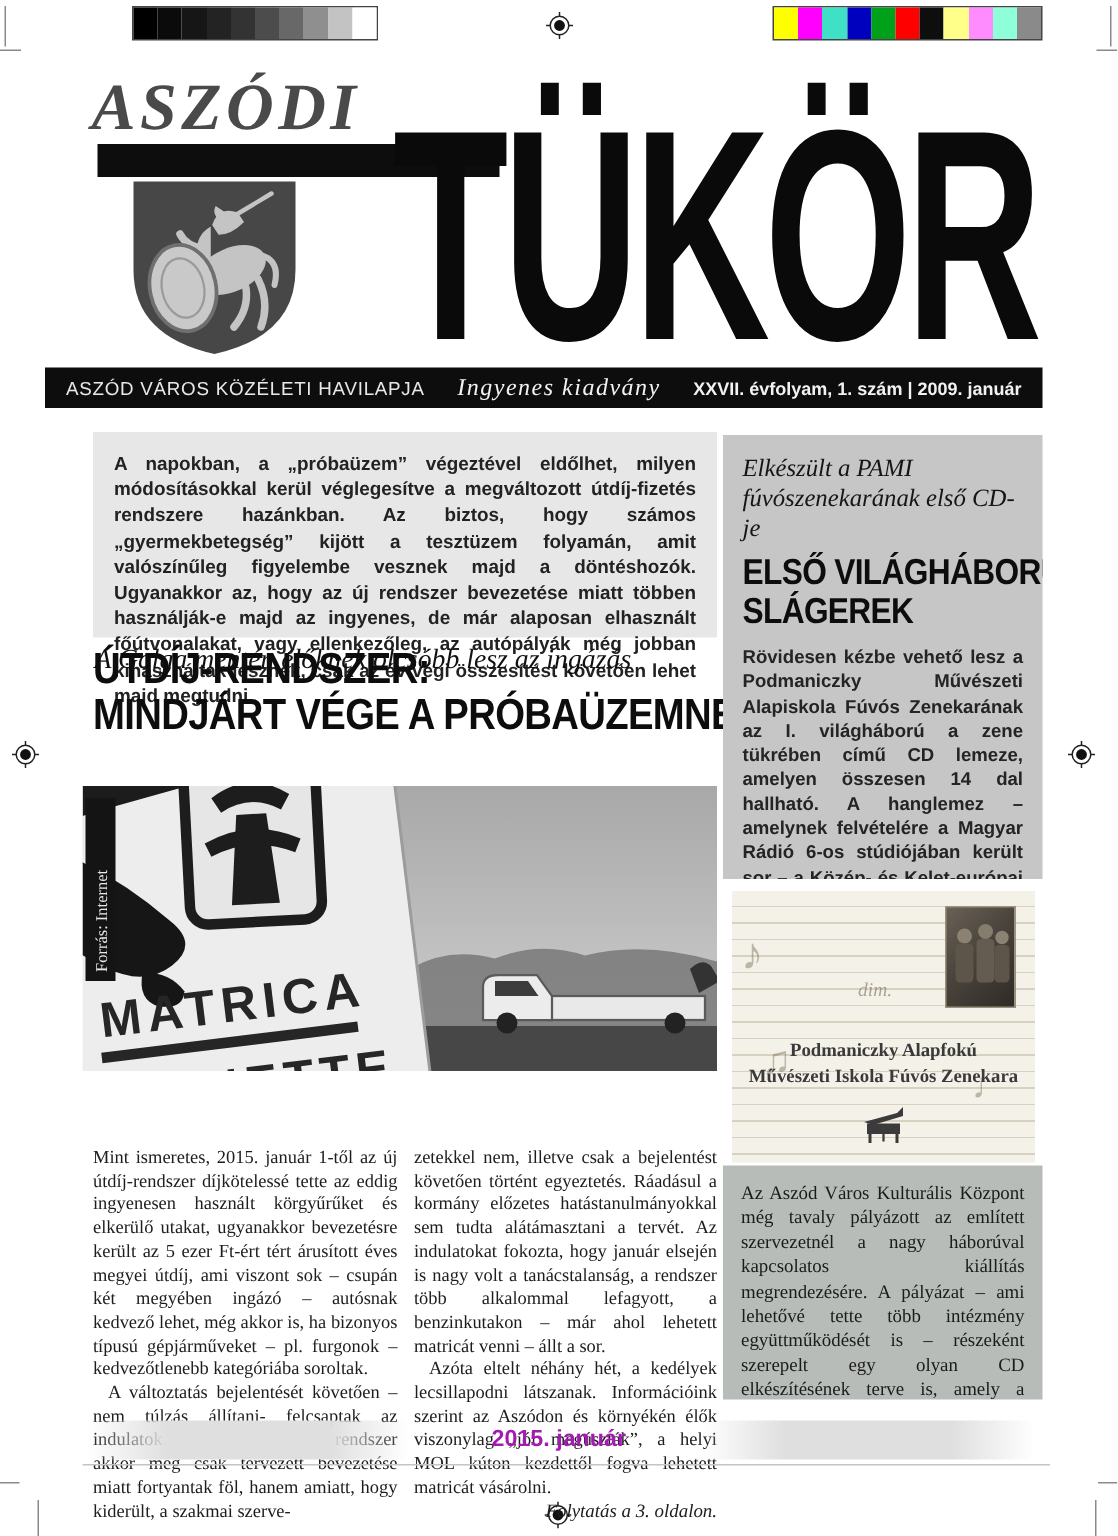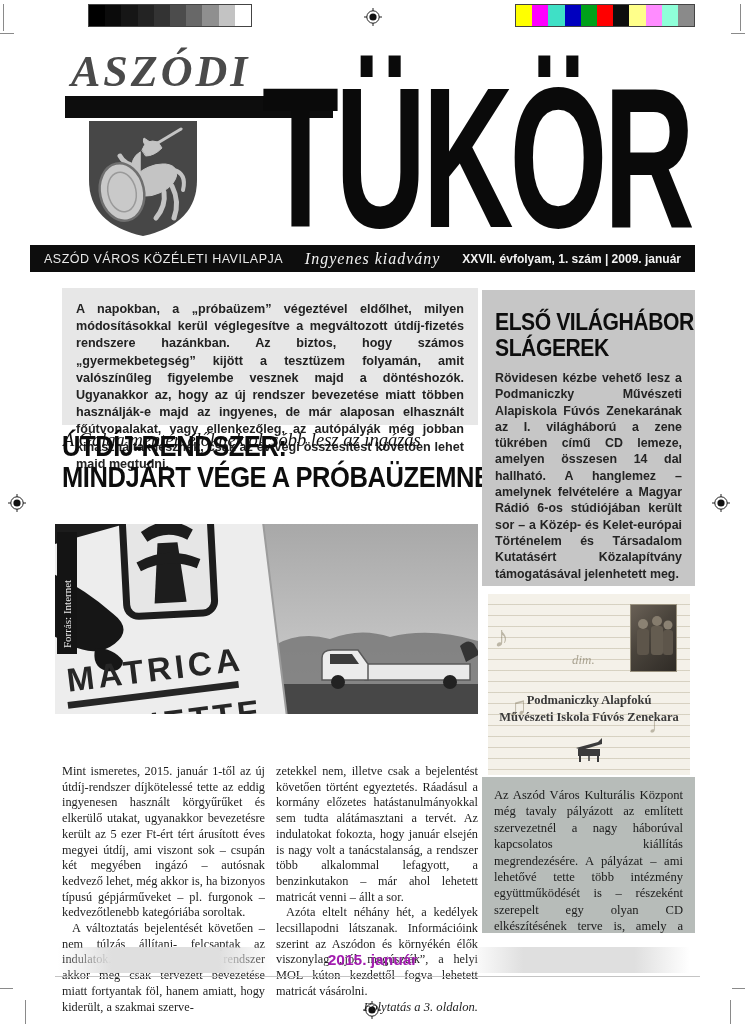--- a/index.html
+++ b/index.html
@@ -138,21 +138,21 @@
         <line x1="0" y1="9" x2="3" y2="9" stroke="#222"></line>
         <line x1="15" y1="9" x2="18" y2="9" stroke="#222"></line>
       </svg>
   </div>
 
   <div class="abs cropline" style="left:0;top:988px;width:13px;height:1px;"></div>
   <div class="abs cropline" style="left:732px;top:988px;width:13px;height:1px;"></div>
   <div class="abs cropline" style="left:25px;top:1000px;width:1px;height:24px;"></div>
   <div class="abs cropline" style="left:730px;top:1000px;width:1px;height:24px;"></div>
 
-  <div class="abs aszodi" style="left:71px;top:46px;">ASZÓDI</div>
+  <div class="abs aszodi" style="left:61px;top:46px;">ASZÓDI</div>
   <div class="abs mast-bar" style="left:65px;top:96px;width:268px;height:22px;"></div>
 
   <div class="abs" style="left:84px;top:118px;width:118px;height:122px;">
     <svg width="118" height="122" viewBox="0 0 118 122">
       <path d="M5 3 H113 V62 Q113 106 59 118 Q5 106 5 62 Z" fill="#474747"></path>
       <g stroke="#c4c4c4" fill="#c4c4c4" stroke-linecap="round">
         <line x1="72" y1="26" x2="97" y2="11" stroke-width="3"></line>
         <path d="M58 32 Q62 20 74 24 L78 30 Q70 38 62 38 Z" stroke-width="1"></path>
         <path d="M56 34 Q46 40 48 54 L44 64 Q52 62 56 58 Z" stroke-width="1"></path>
         <ellipse cx="70" cy="62" rx="24" ry="14" transform="rotate(-24 70 62)"></ellipse>
@@ -231,20 +231,24 @@
     <p>Mint ismeretes, 2015. január 1-től az új útdíj-rendszer díjkötelessé tette az eddig ingyenesen használt körgyűrűket és elkerülő utakat, ugyanakkor bevezetésre került az 5 ezer Ft-ért tért árusított éves megyei útdíj, ami viszont sok – csupán két megyében ingázó – autósnak kedvező lehet, még akkor is, ha bizonyos típusú gépjárműveket – pl. furgonok – kedvezőtlenebb kategóriába soroltak.</p>
     <p class="ind">A változtatás bejelentését követően – nem túlzás állítani- felcsaptak az indulatok. Sokan nem is az új rendszer akkor még csak tervezett bevezetése miatt fortyantak föl, hanem amiatt, hogy kiderült, a szakmai szerve-</p>
   </div>
   <div class="abs bodycol" style="left:276px;top:720px;width:202px;height:220px;">
     <p>zetekkel nem, illetve csak a bejelentést követően történt egyeztetés. Ráadásul a kormány előzetes hatástanulmányokkal sem tudta alátámasztani a tervét. Az indulatokat fokozta, hogy január elsején is nagy volt a tanácstalanság, a rendszer több alkalommal lefagyott, a benzinkutakon – már ahol lehetett matricát venni – állt a sor.</p>
     <p class="ind">Azóta eltelt néhány hét, a kedélyek lecsillapodni látszanak. Információink szerint az Aszódon és környékén élők viszonylag „jól megúszták”, a helyi MOL kúton kezdettől fogva lehetett matricát vásárolni.</p>
     <div class="cont">Folytatás a 3. oldalon.</div>
   </div>
 
   <div class="abs sidebox" style="left:482px;top:290px;width:213px;height:296px;">
+    <div class="side-kicker">
+      <span>Elkészült a PAMI</span><br>
+      <span>fúvószenekarának első CD-je</span>
+    </div>
     <div class="side-headline">
       <span class="squeeze">ELSŐ VILÁGHÁBORÚS</span><br>
       <span class="squeeze">SLÁGEREK</span>
     </div>
     <div class="side-body">Rövidesen kézbe vehető lesz a Podmaniczky Művészeti Alapiskola Fúvós Zenekarának az I. világháború a zene tükrében című CD lemeze, amelyen összesen 14 dal hallható. A hanglemez – amelynek felvételére a Magyar Rádió 6-os stúdiójában került sor – a Közép- és Kelet-európai Történelem és Társadalom Kutatásért Közalapítvány támogatásával jelenhetett meg.</div>
   </div>
 
   <div class="abs cdcover" style="left:488px;top:594px;width:202px;height:181px;">
     <div class="abs cd-note" style="left:6px;top:26px;font-size:30px;">♪</div>
     <div class="abs cd-note" style="left:20px;top:98px;font-size:26px;">♫</div>

